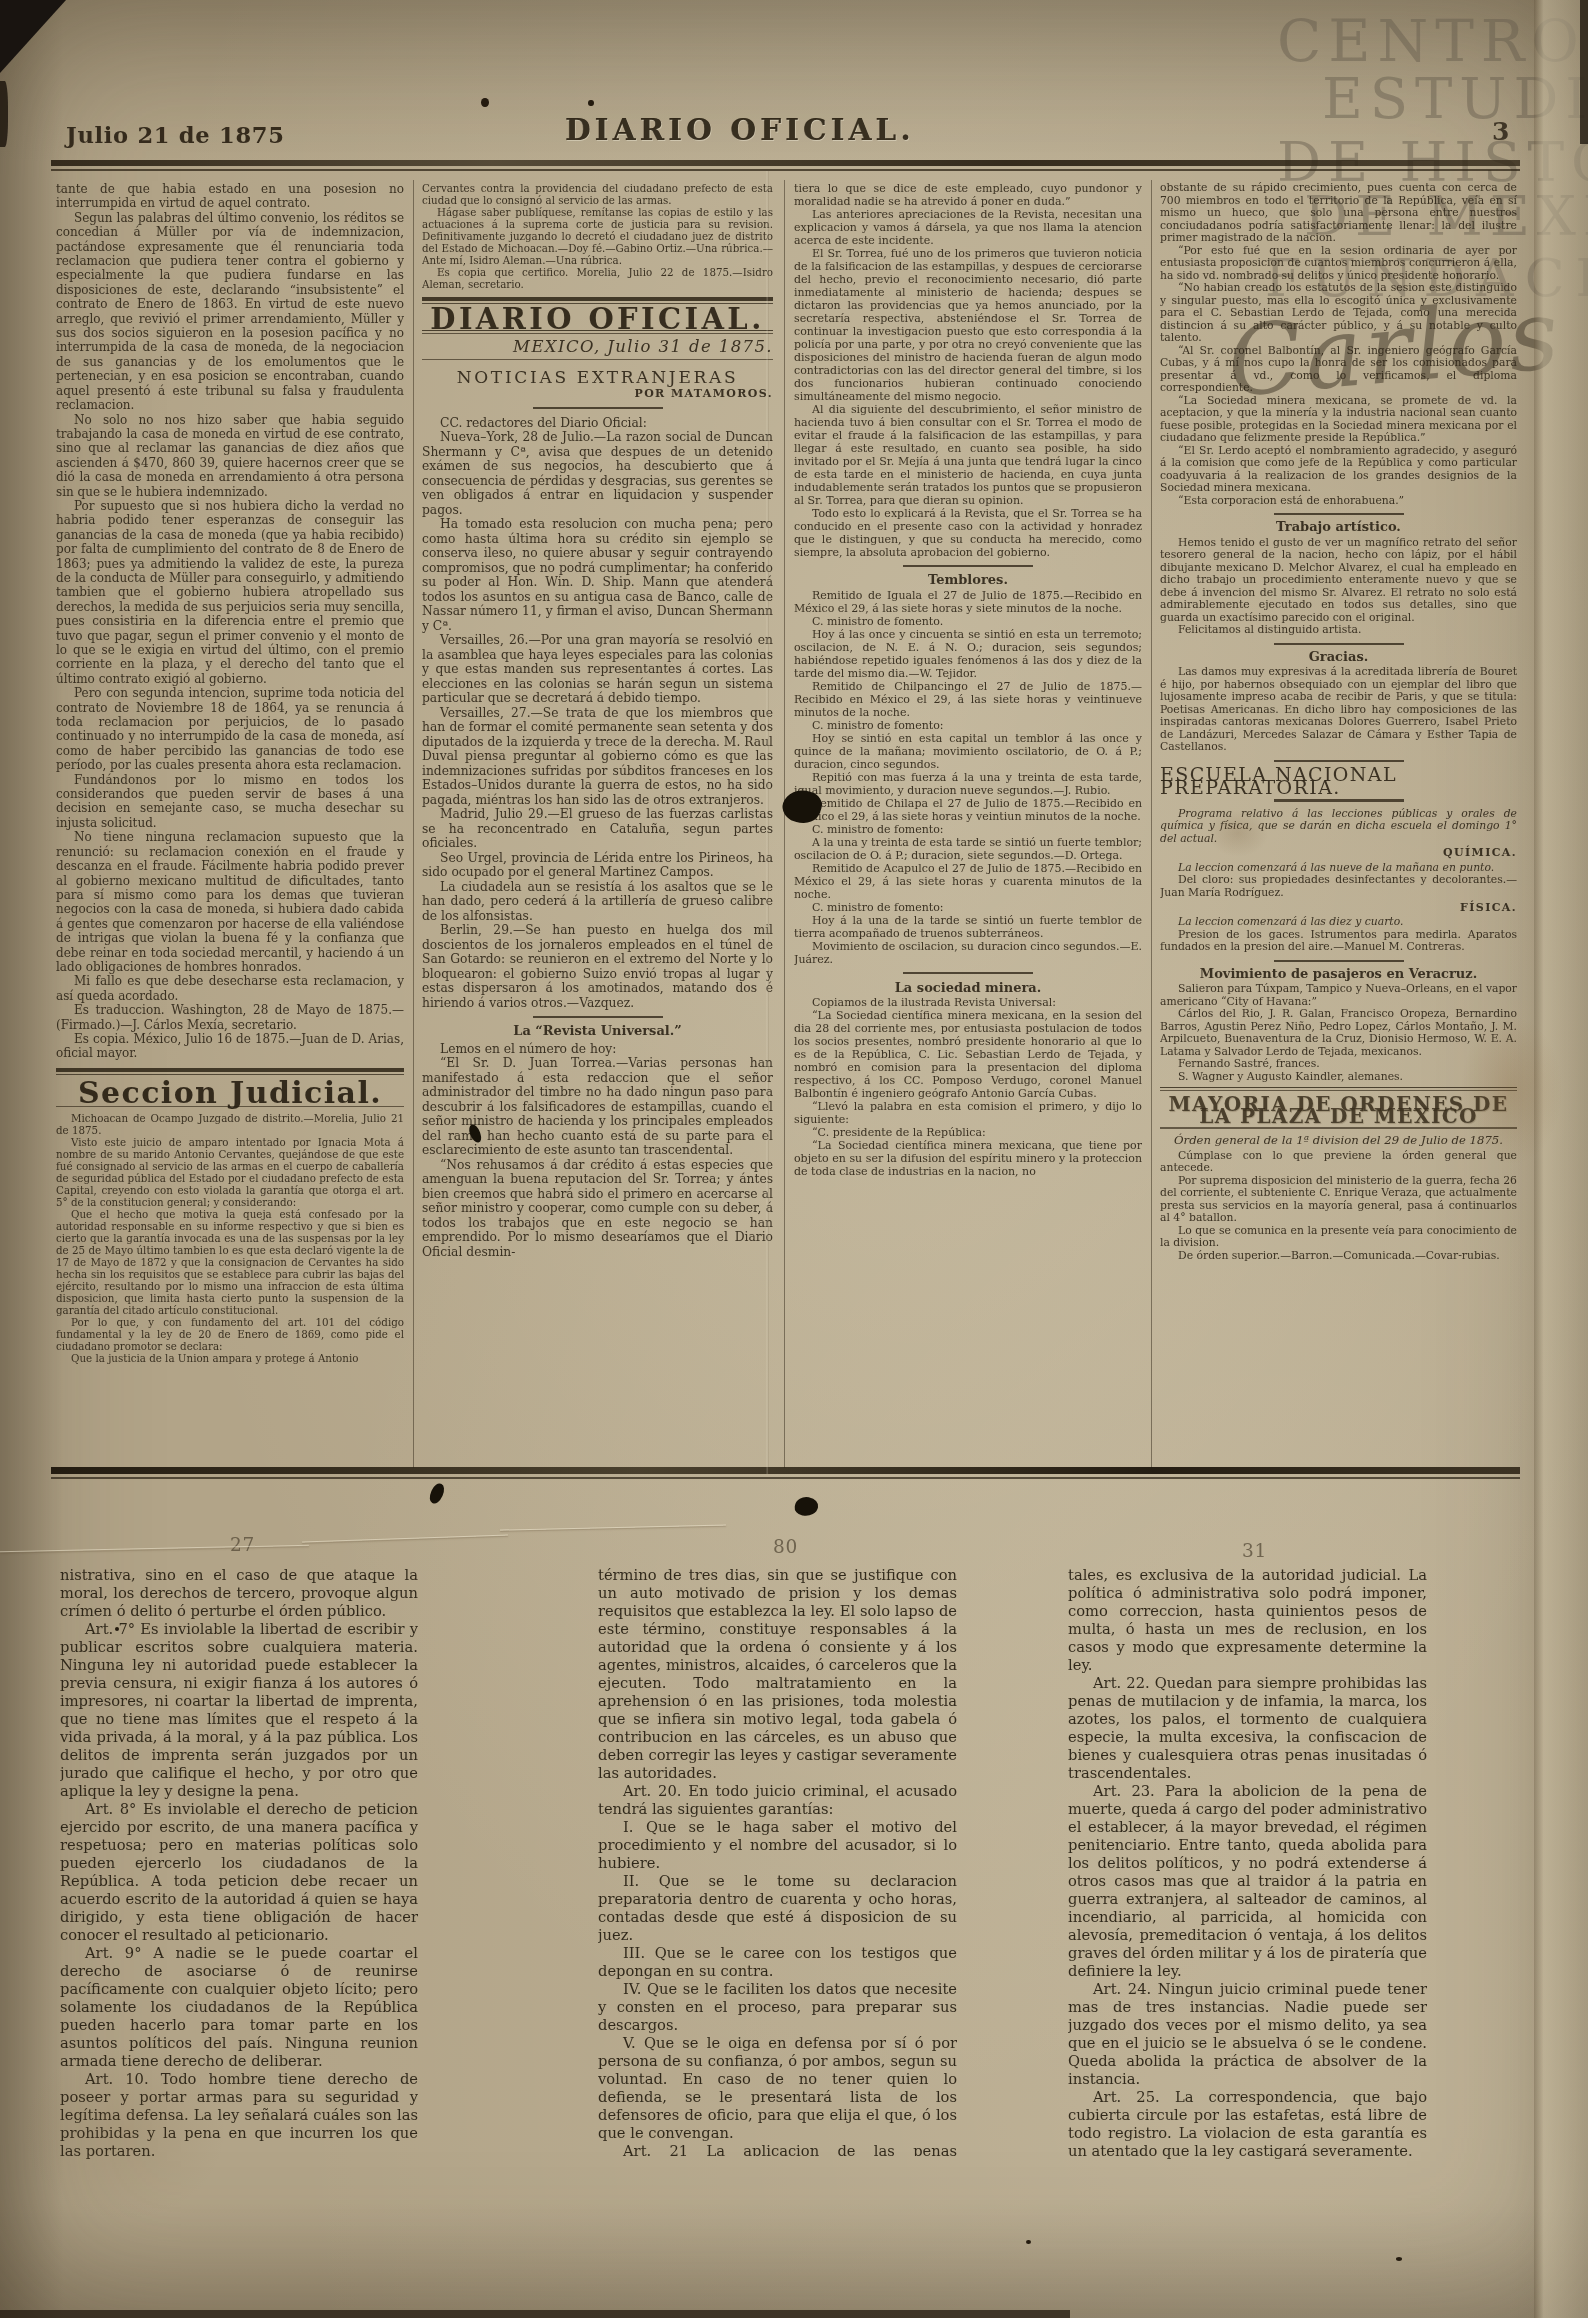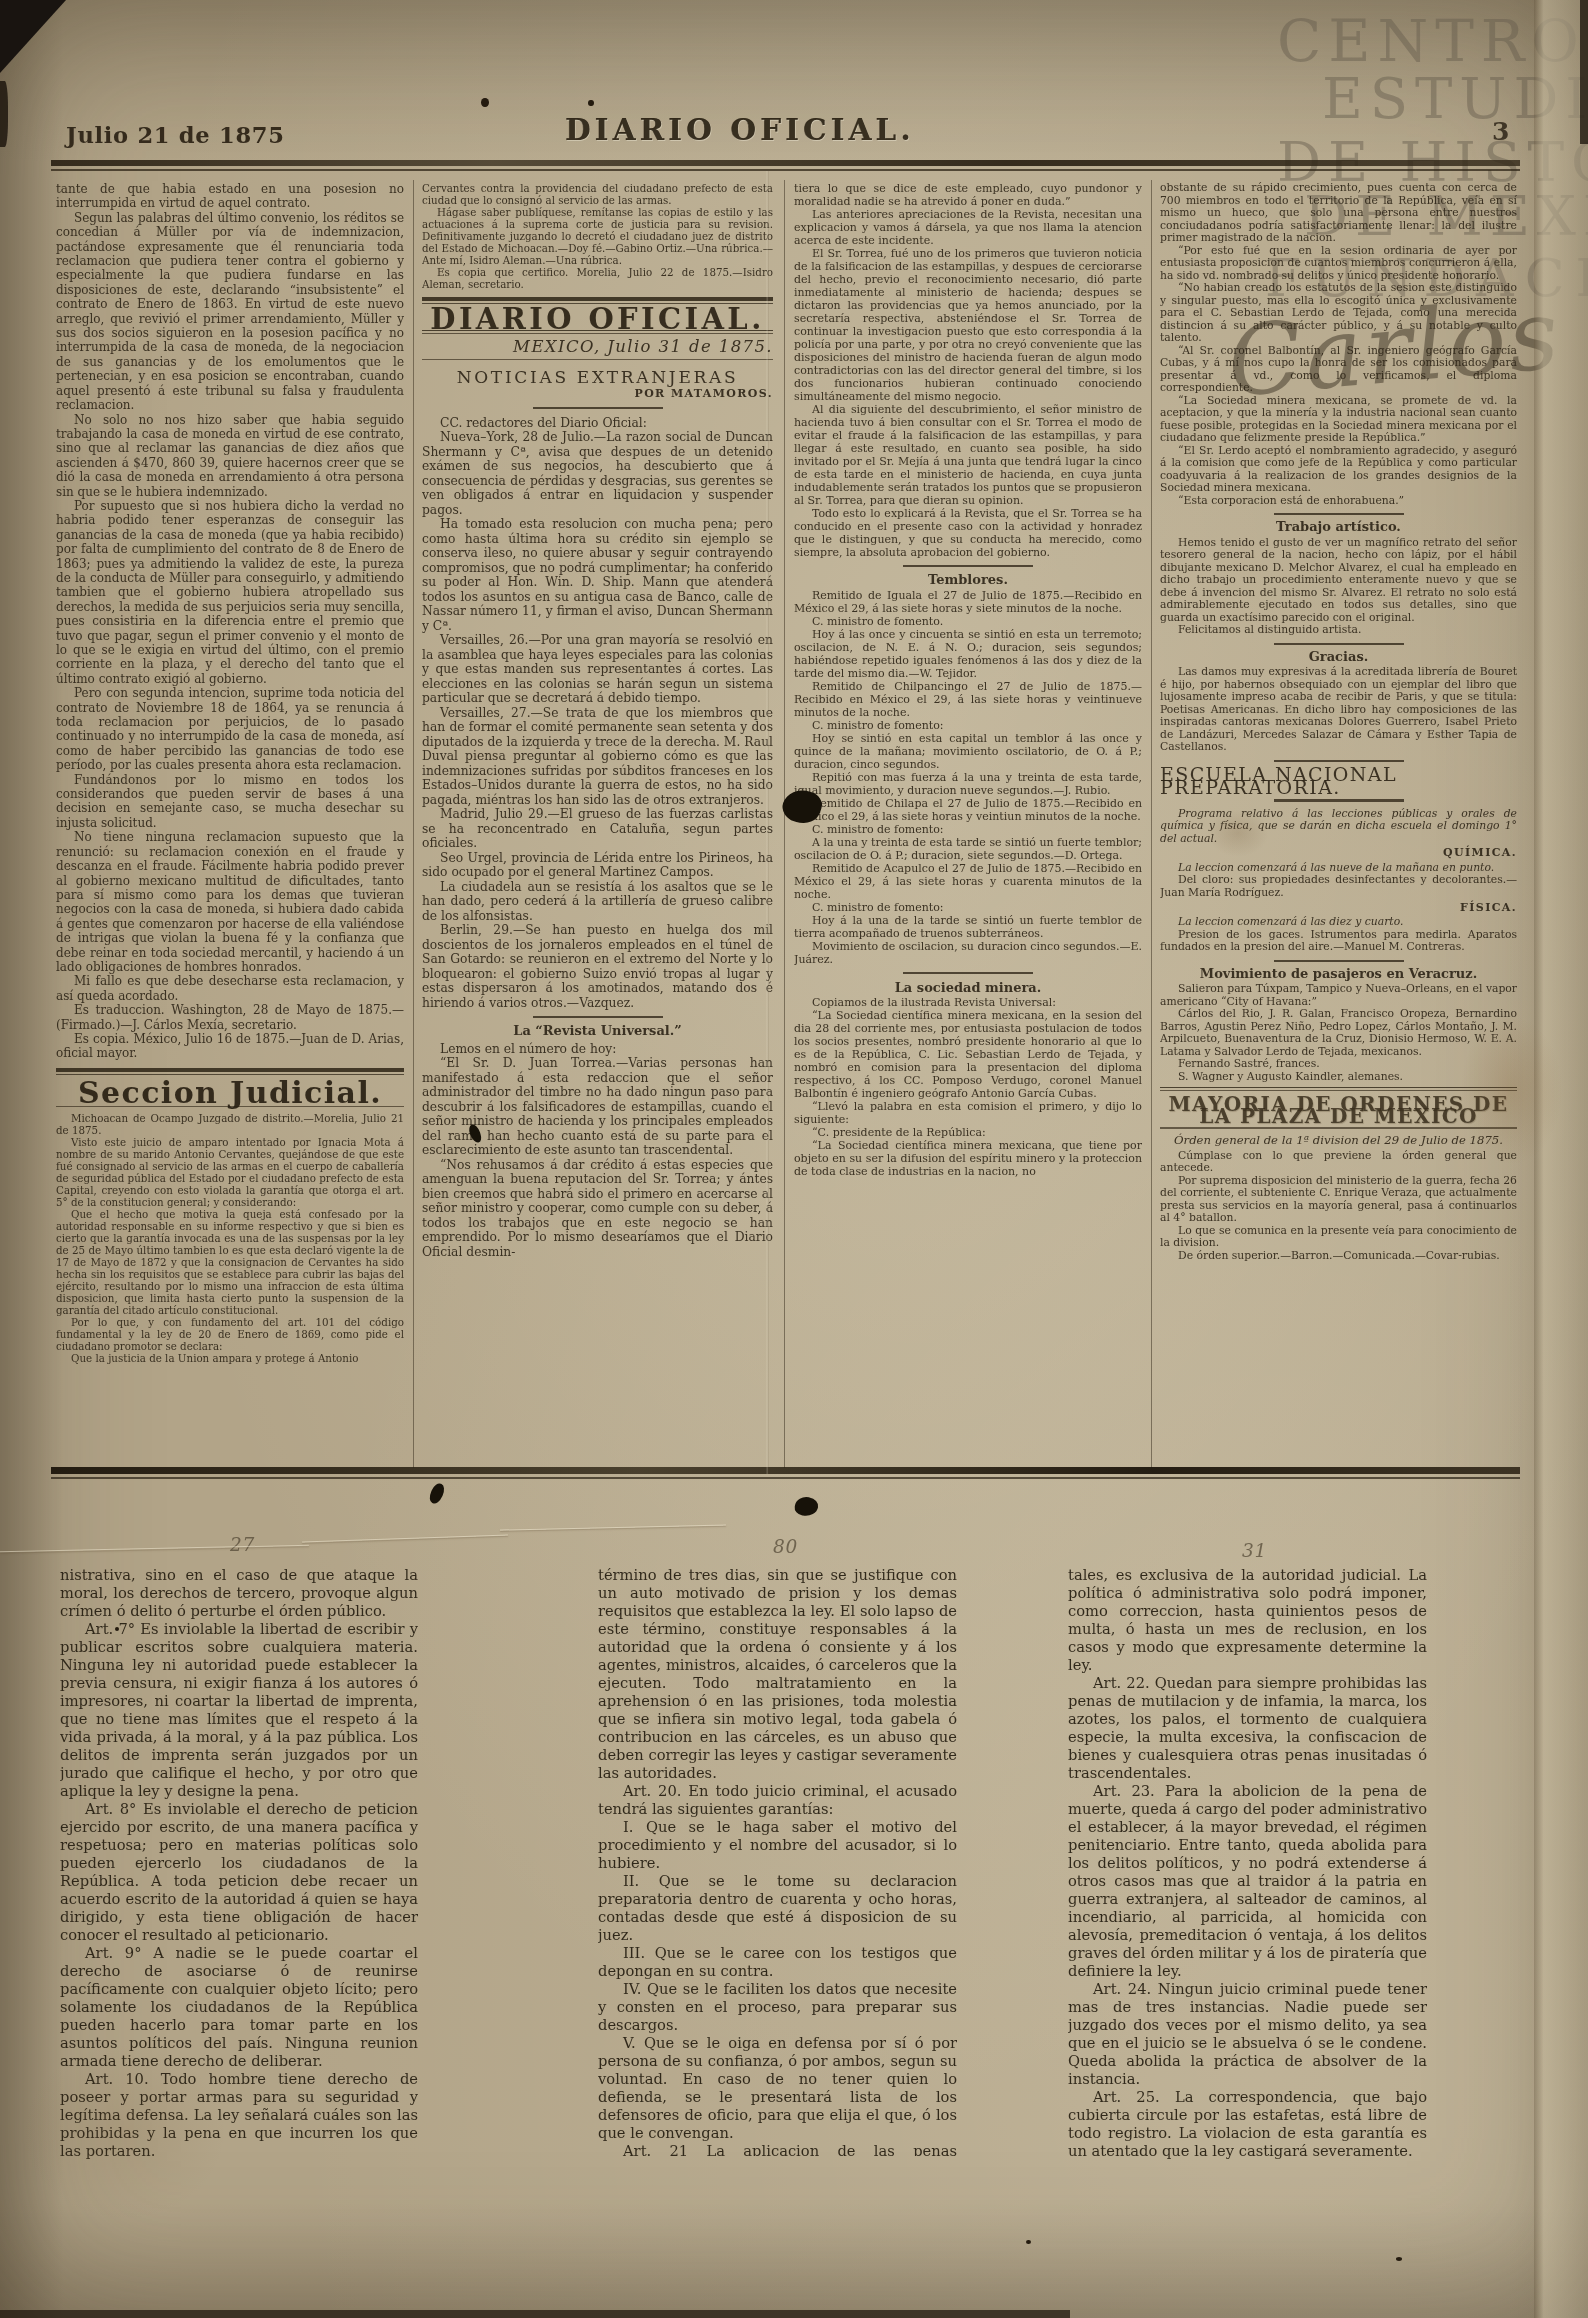--- a/index.html
+++ b/index.html
@@ -62,21 +62,21 @@
   .blk.drule2{height:2.1px;border-top:1.4px solid rgba(46,37,22,.8);border-bottom:0.7px solid rgba(46,37,22,.65);margin:3.4px 0 5.5px;}
   
   .mrule1{position:absolute;left:51px;top:1467px;width:1469px;height:6.9px;background:linear-gradient(90deg,rgba(28,21,11,.95),rgba(45,36,20,.8) 40%,rgba(28,21,11,.95) 75%,rgba(40,31,17,.85));}
   .mrule2{position:absolute;left:51px;top:1477px;width:1469px;height:2.1px;background:rgba(40,31,18,.7);}
   
   .bcol{position:absolute;top:1566px;overflow:hidden;text-align:justify;color:rgba(38,30,17,.93);font-size:14.7px;line-height:18px;}
   #bcol1{left:60px;width:358px;height:692px;}
   #bcol2{left:598px;width:359px;height:590px;}
   #bcol3{left:1068px;width:359px;height:603px;}
   .bcol .blk.p{text-indent:25px;}
-  .colmark{position:absolute;font-size:18.5px;font-style:italic;color:rgba(84,73,55,.75);letter-spacing:0.7px;}
+  .colmark{position:absolute;font-size:18.5px;color:rgba(84,73,55,.75);letter-spacing:0.7px;}
   
   .corner-tl{position:absolute;left:0;top:0;width:66px;height:73px;background:#191410;clip-path:polygon(0 0,100% 0,0 100%);}
   .edge-l{position:absolute;left:0;top:81px;width:8.2px;height:66px;background:rgba(25,18,10,.8);border-radius:0 40% 40% 0;}
   .edge-r-strip{position:absolute;left:1534px;top:0;width:54px;height:2319px;background:linear-gradient(90deg,rgba(90,75,52,.30),rgba(205,193,164,.55) 18%,rgba(190,178,150,.35));}
   .edge-r-dark{position:absolute;left:1580px;top:0;width:9px;height:144px;background:rgba(24,18,10,.75);}
   .edge-b{position:absolute;left:0;top:2310px;width:1070px;height:8.2px;background:rgba(28,20,11,.7);}
   .crease-v{position:absolute;left:766px;top:171px;width:2.7px;height:1303px;background:linear-gradient(90deg,rgba(0,0,0,0),rgba(250,244,222,.25) 40%,rgba(85,70,48,.20) 70%,rgba(0,0,0,0));}
   .crease{position:absolute;height:1.4px;background:rgba(246,238,215,.5);box-shadow:0 1.4px 1.4px rgba(92,74,48,.35);}
   .cr1{left:0;top:1548px;width:309px;transform:rotate(-1.2deg);}
   .cr2{left:302px;top:1538px;width:206px;transform:rotate(-2deg);}

